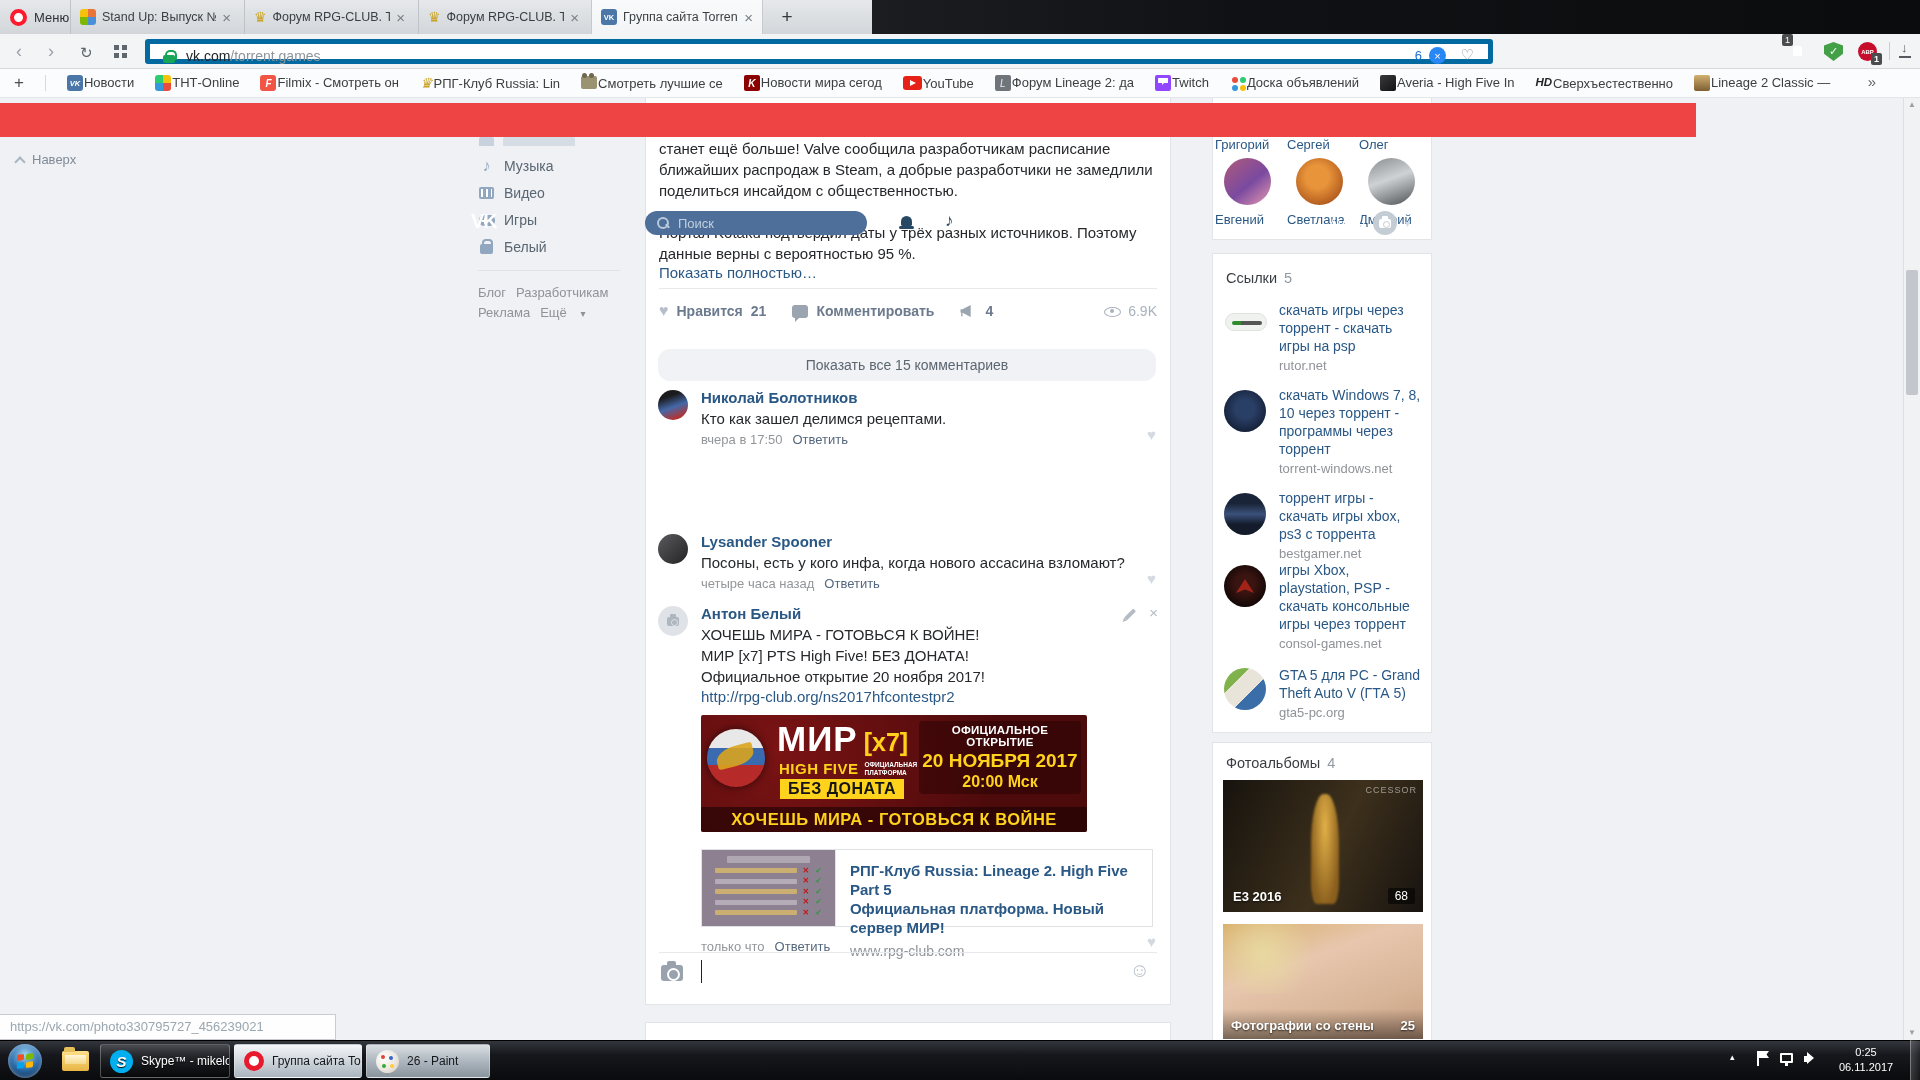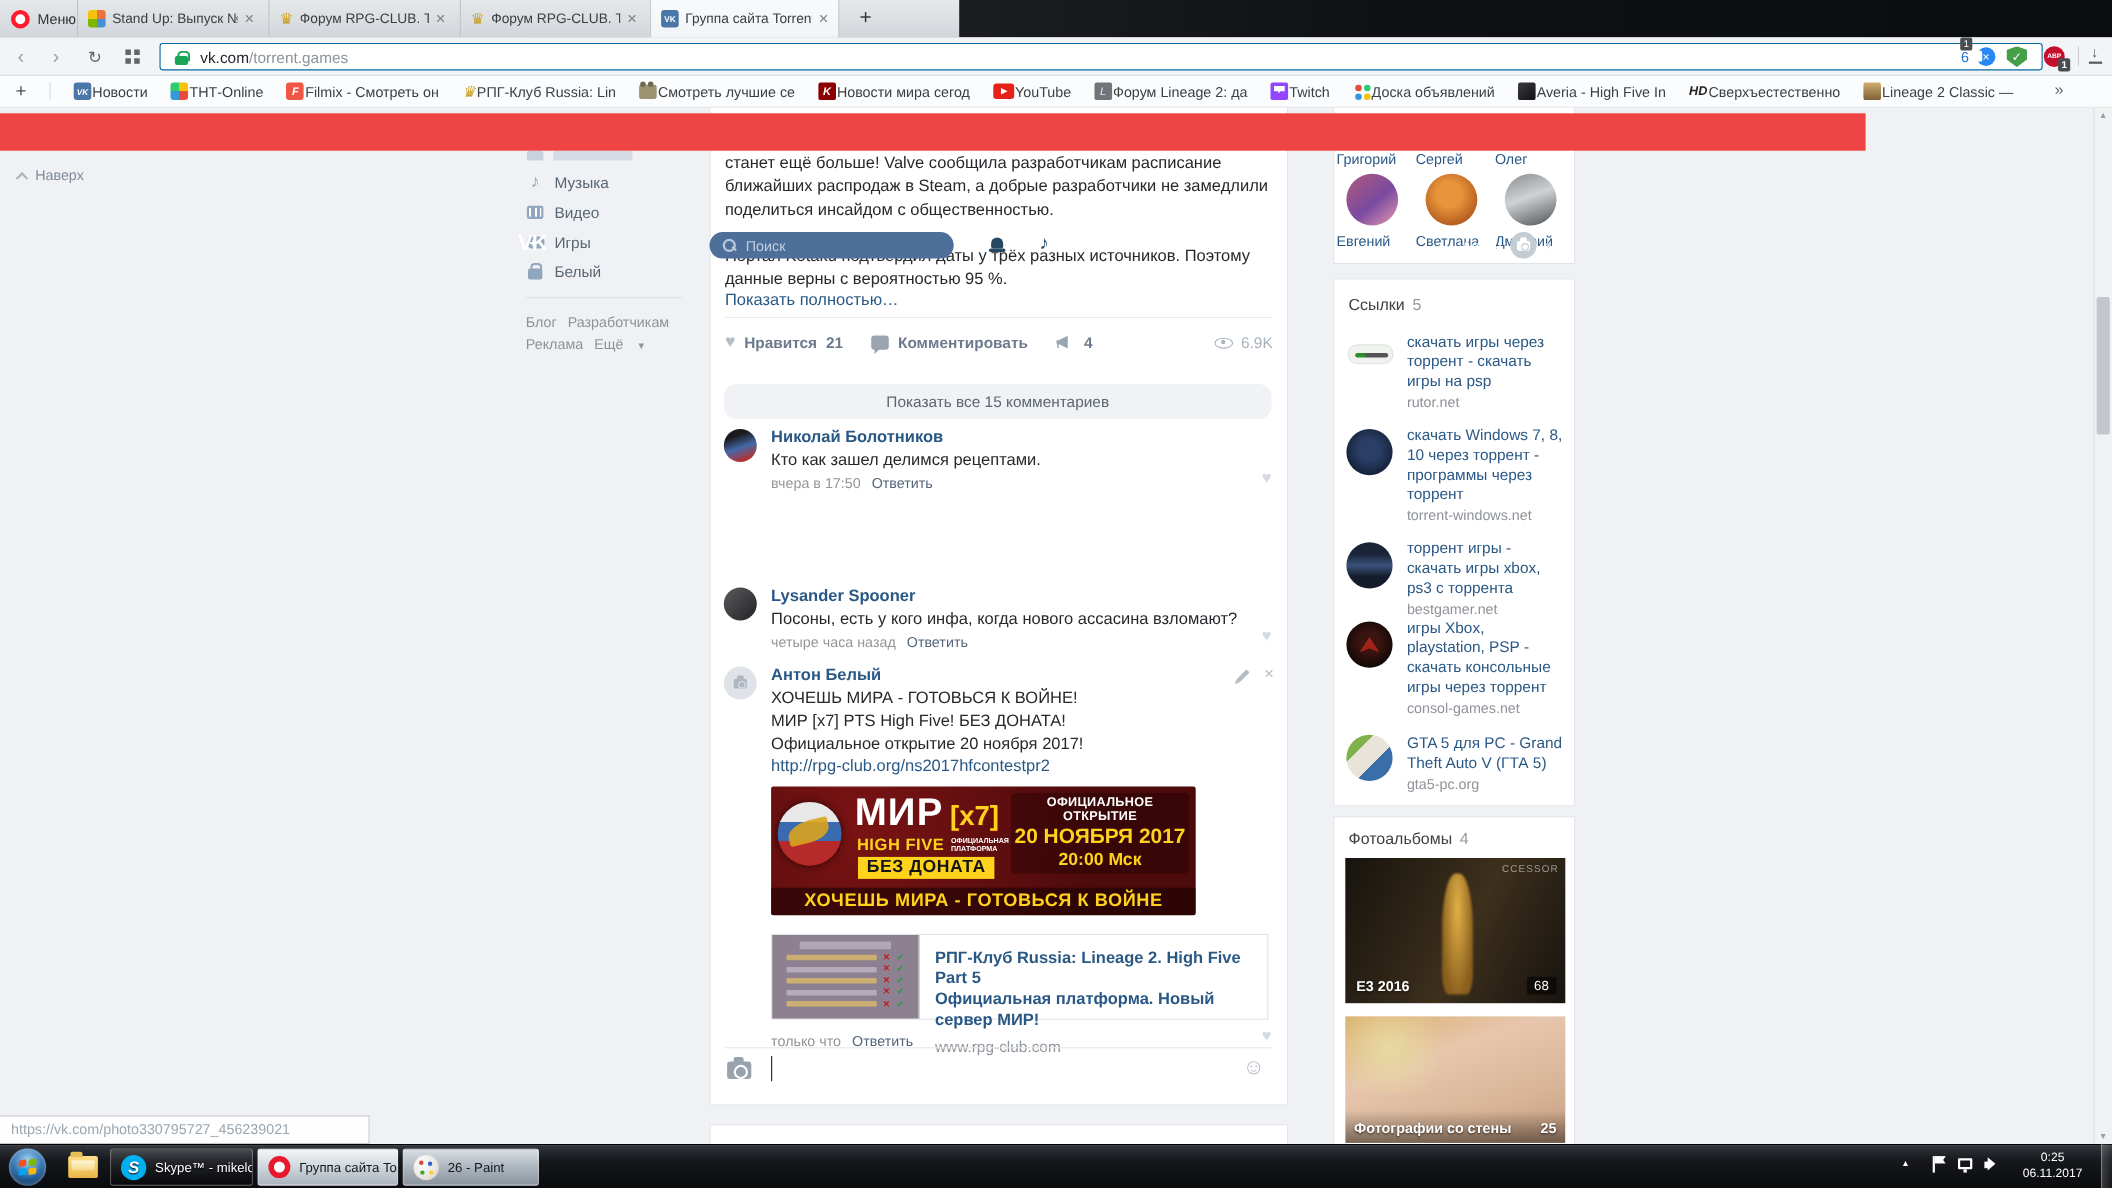--- a/index.html
+++ b/index.html
@@ -30,21 +30,21 @@
 
 #addrbar{position:absolute;left:0;top:34px;width:1920px;height:35px;background:#f3f4f6;border-bottom:1px solid #d6d9dc}
 .aico{position:absolute;top:6px;font-size:18px;color:#99a1a8;line-height:22px}
 .aico.dark{color:#5f666d}
 .ic-back::after{content:"‹"}
 .ic-fwd::after{content:"›"}
 .ic-reload{font-size:15px}
 .ic-reload::after{content:"↻"}
 .sd{position:absolute;top:11px;width:14px;height:14px}
 .sd::after{content:"";position:absolute;left:0;top:0;width:5px;height:5px;background:#5f666d;box-shadow:8px 0 0 #5f666d,0 8px 0 #5f666d,8px 8px 0 #5f666d}
-#urlfield{position:absolute;left:145px;top:5px;width:1712px;height:25px;background:#fff;border:1px solid #0369a1;border-radius:3px}
+#urlfield{position:absolute;left:145px;top:5px;width:1348px;height:25px;background:#fff;border:5px solid #0369a1;border-radius:3px}
 .lock{position:absolute;left:13px;top:6px;width:12px;height:13px}
 .lock::before{content:"";position:absolute;left:2px;top:0;width:8px;height:8px;border:2px solid #18a558;border-bottom:none;border-radius:5px 5px 0 0}
 .lock::after{content:"";position:absolute;left:0;bottom:0;width:12px;height:8px;background:#18a558;border-radius:2px}
 .url-host{position:absolute;left:36px;top:4px;font-size:14px;color:#23272b}
 .url-path{font-size:14px;color:#8d949b}
 .url-counter{position:absolute;right:66px;top:4px;font-size:13px;color:#1a6fd4}
 .bx{position:absolute;right:42px;top:3px;width:17px;height:17px;border-radius:50%;background:#2787f5;color:#fff;font-size:11px;display:grid;place-items:center}
 .bx::after{content:"×"}
 .heart-o{position:absolute;right:14px;top:2px;font-size:15px;color:#878e95}
 .heart-o::after{content:"♡"}
@@ -56,21 +56,21 @@
 .abp{width:19px;height:19px;border-radius:50%;background:#c70d2c;color:#fff;font-size:6px;font-weight:bold;display:grid;place-items:center}
 .abp::after{content:"ABP"}
 .ebadge{position:absolute;right:-5px;bottom:-4px;background:#4a4d50;color:#fff;font-size:9px;padding:0 3px;border-radius:2px;line-height:12px}
 .esep{position:absolute;left:1889px;top:8px;width:1px;height:18px;background:#c9cdd1}
 .dl{position:absolute;left:1898px;top:8px;width:14px;height:16px;color:#545a60}
 .dl::before{content:"↓";position:absolute;left:3px;top:-2px;font-size:13px}
 .dl::after{content:"";position:absolute;left:1px;bottom:0;width:12px;height:2px;background:#545a60}
 
 
 #bmbar{position:absolute;left:0;top:69px;width:1920px;height:29px;background:#fbfcfd;border-bottom:1px solid #e3e6e9;display:flex;align-items:center;gap:21px;padding:0 14px;font-size:13px;color:#3c4043}
-.bm{display:flex;align-items:center;gap:1px;white-space:nowrap}
+.bm{display:flex;align-items:flex-start;gap:1px;white-space:nowrap}
 .bm-plus{font-size:17px;color:#4a4f54}
 .bm-plus::after{content:"+"}
 .bmsep{width:1px;height:16px;background:#d7dadd}
 .bi{flex:0 0 auto}
 .btnt{width:16px;height:16px;border-radius:3px;background:conic-gradient(#f4c20d 0 25%,#e84c3d 0 50%,#3498db 0 75%,#2ecc71 0)}
 .bfx{width:16px;height:16px;background:#f05545;border-radius:3px;color:#fff;font-weight:bold;font-size:10px;display:grid;place-items:center}
 .bfx::after{content:"F"}
 .bfilm{width:16px;height:13px;background:#9a9270;border-radius:2px;position:relative}
 .bfilm::before{content:"";position:absolute;top:-3px;left:1px;width:5px;height:5px;border-radius:50%;background:#6e684e;box-shadow:7px 0 0 #6e684e}
 .bk{width:16px;height:16px;background:#8b0000;border-radius:2px;color:#fff;font-weight:bold;font-size:10px;display:grid;place-items:center}

